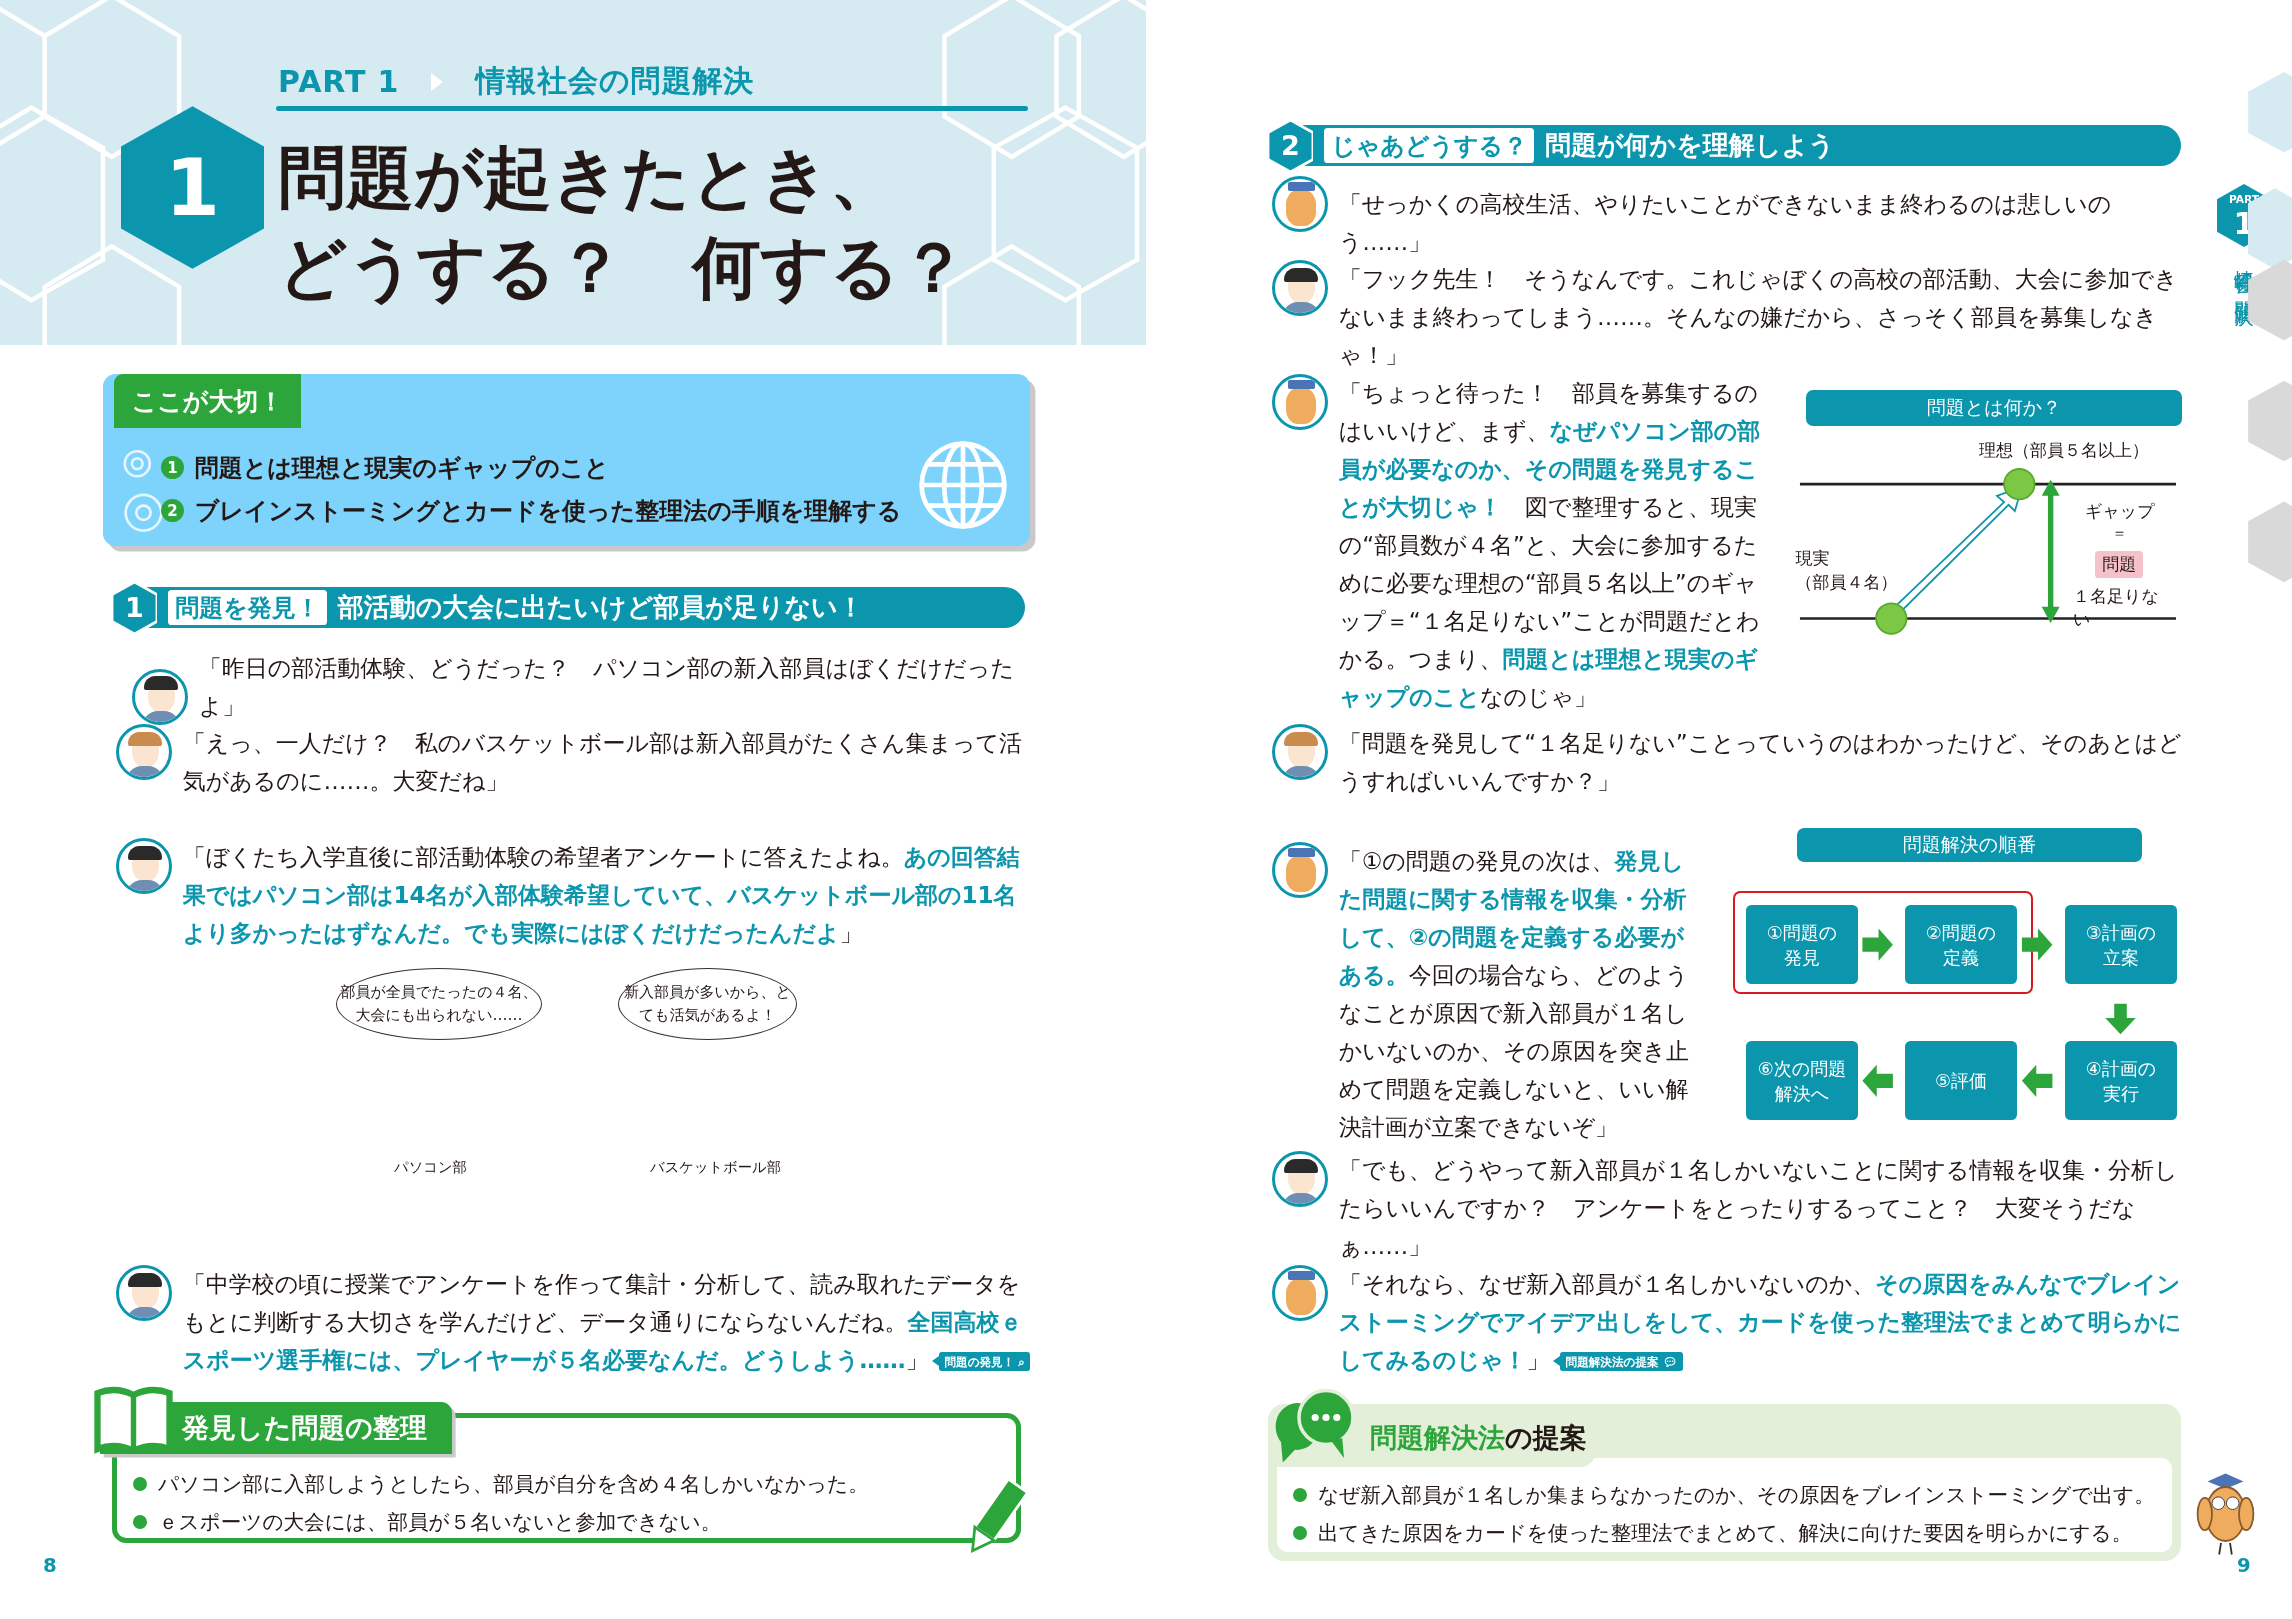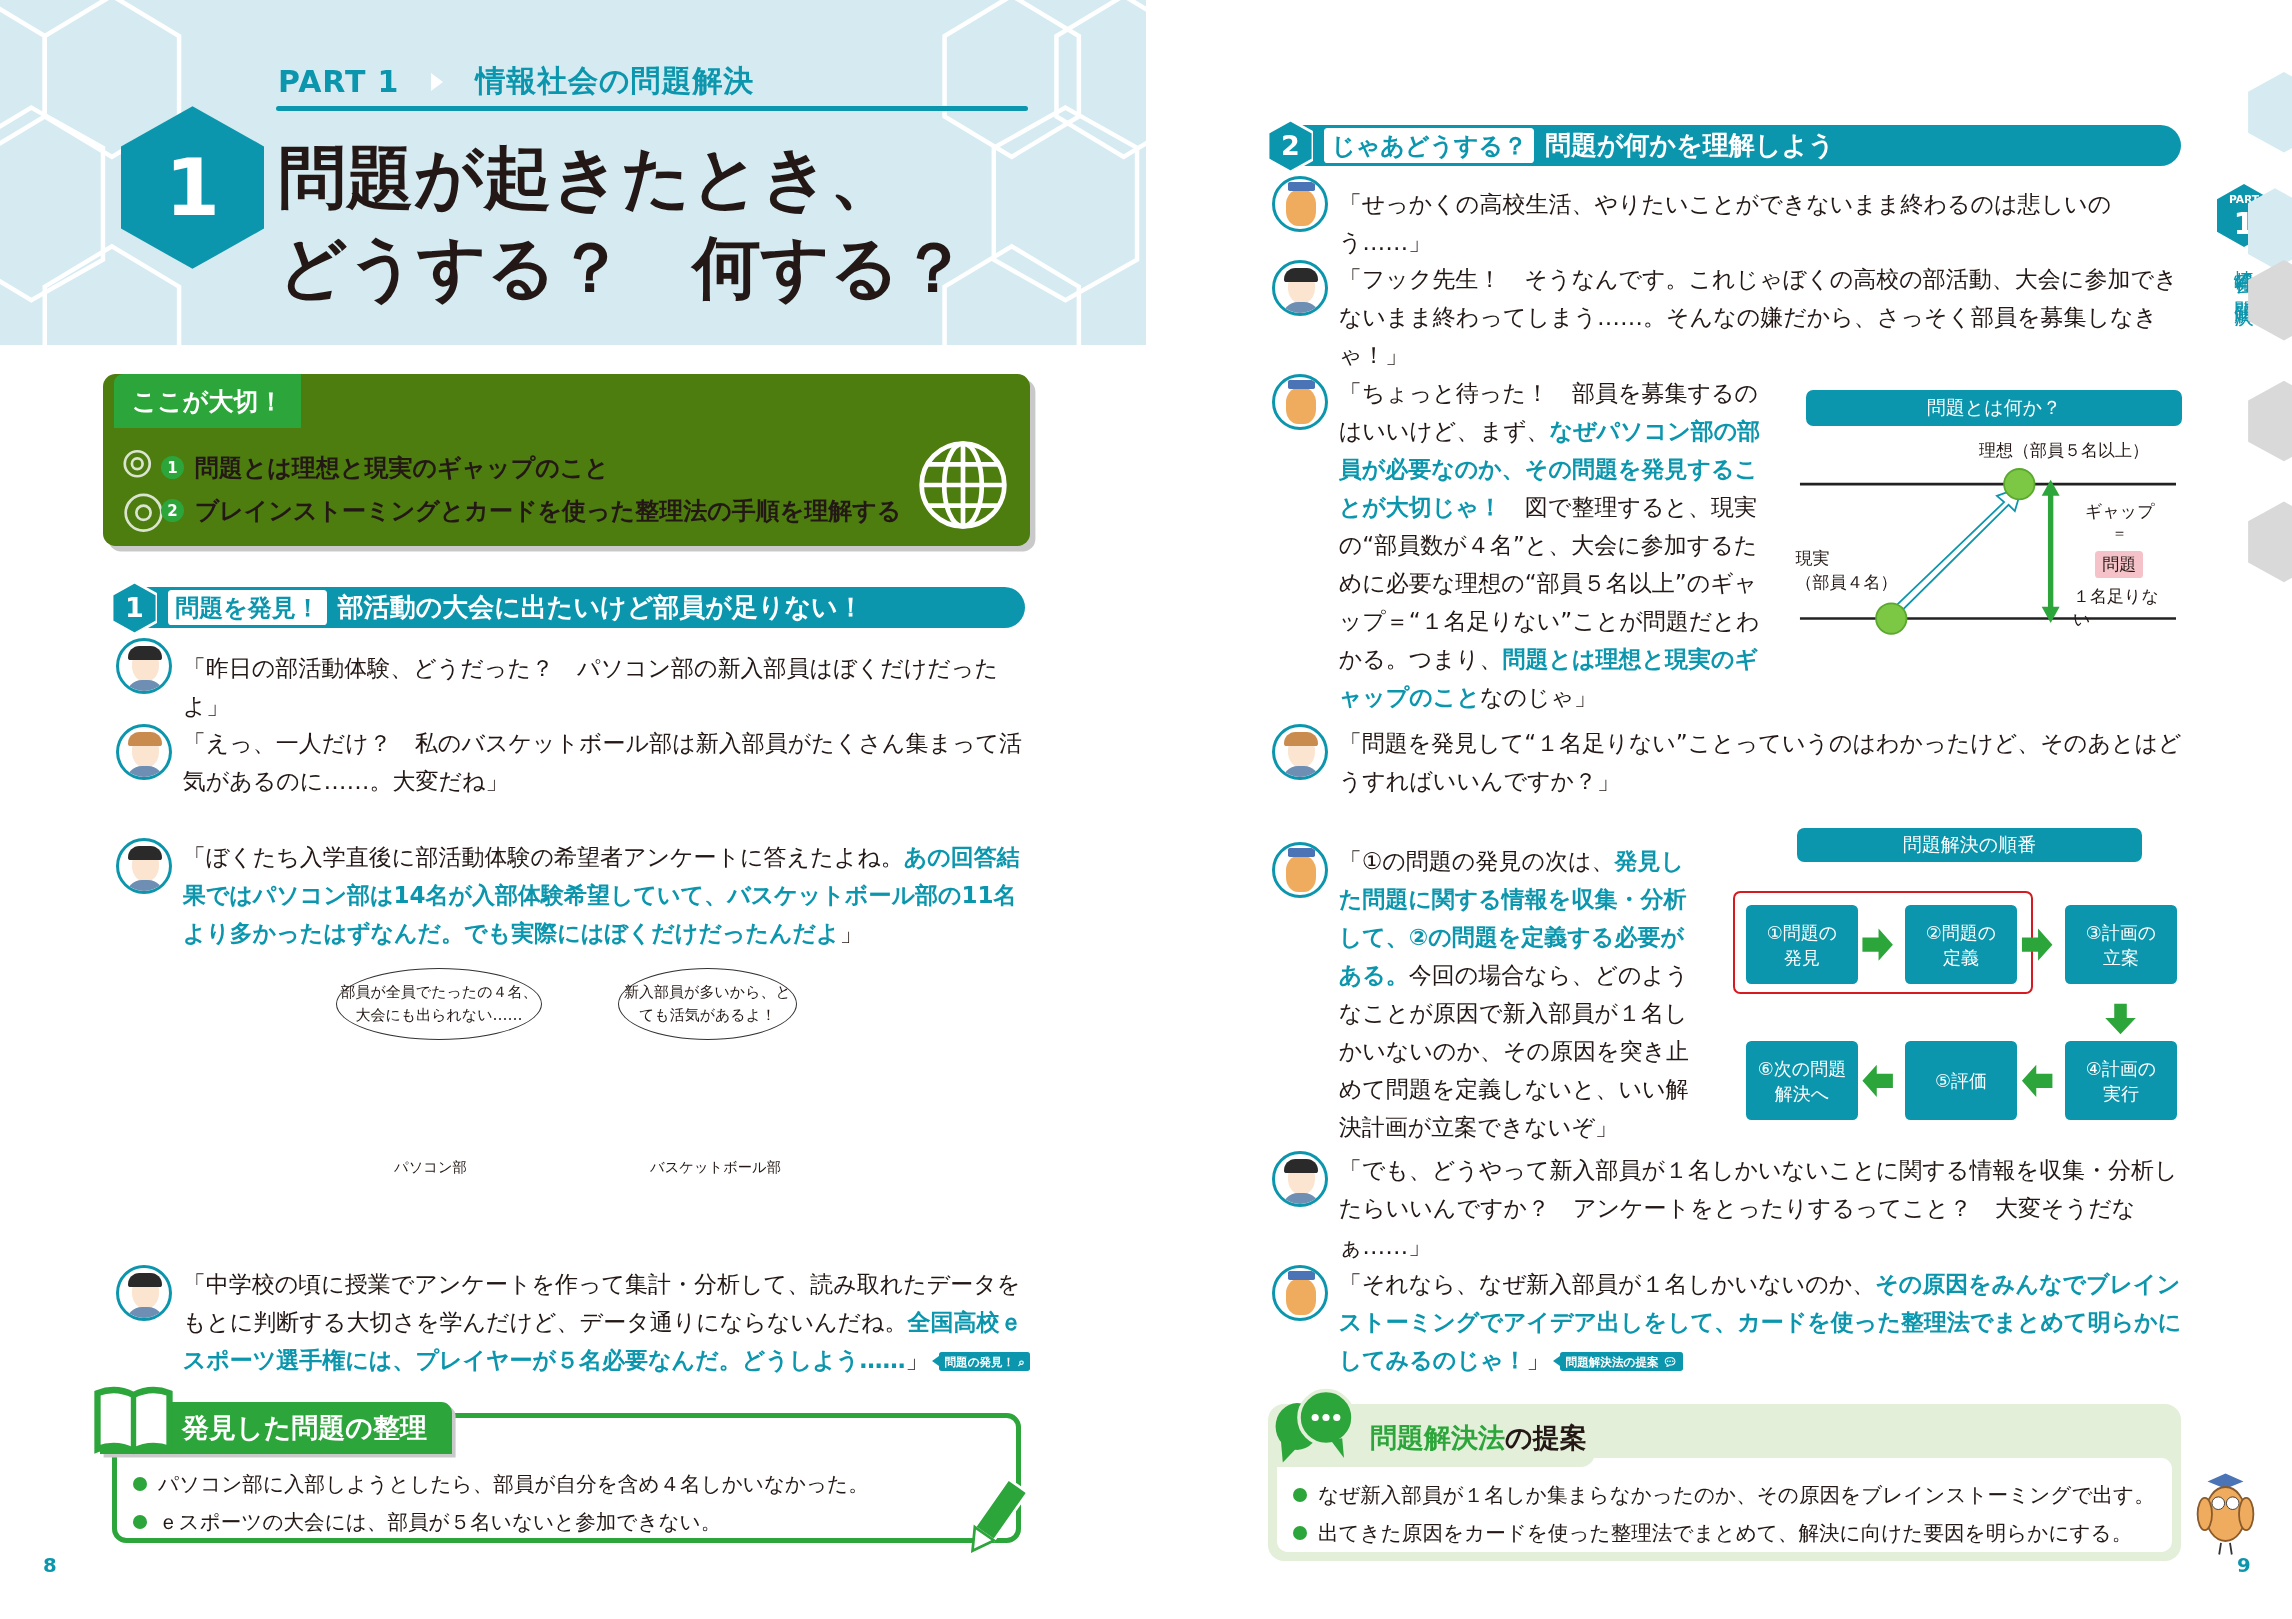--- a/index.html
+++ b/index.html
@@ -14,21 +14,21 @@
   .hex-bg { position: absolute; left: 0; top: 0; }
   .part-label { position: absolute; left: 278px; top: 61px; font-size: 30px; font-weight: bold; color: #0c96ad; letter-spacing: 0.9px; display: flex; align-items: center; gap: 32px; }
   .part-label .tri { width: 0; height: 0; border-left: 12.5px solid #ffffff; border-top: 9px solid transparent; border-bottom: 9px solid transparent; }
   .part-rule { position: absolute; left: 276px; top: 106px; width: 752px; height: 5.4px; background: #0c96ad; border-radius: 2.7px; }
   .chapter-hex { position: absolute; left: 121px; top: 106px; width: 143px; height: 163px; }
   .chapter-hex span { position: absolute; inset: 0; display: flex; align-items: center; justify-content: center; color: #fff; font-size: 79px; font-weight: bold; }
   .chapter-title { position: absolute; left: 278px; top: 133px; font-size: 68px; font-weight: bold; line-height: 90px; color: #231815; }
   .chapter-sub { position: absolute; left: 278px; top: 276px; font-size: 36px; font-weight: bold; color: #231815; }
 
   
-  .key-box { position: absolute; left: 103px; top: 374px; width: 927px; height: 172px; background: #4d7c0f; border-radius: 12.5px; box-shadow: 5.4px 5.4px 0 #c9c9c9; }
+  .key-box { position: absolute; left: 103px; top: 374px; width: 927px; height: 172px; background: #7dd3fc; border-radius: 12.5px; box-shadow: 5.4px 5.4px 0 #c9c9c9; }
   .key-tag { position: absolute; left: 10.7px; top: 0; height: 54px; padding: 0 18px; background: #2ca53a; color: #fff; font-size: 25px; font-weight: bold; display: flex; align-items: center; border-radius: 9px 0 0 0; }
   .key-list { position: absolute; left: 58px; top: 72px; }
   .key-item { display: flex; align-items: center; gap: 10.7px; font-size: 24px; font-weight: bold; height: 43px; }
   .num-circle { width: 23px; height: 23px; border-radius: 50%; background: #2ca53a; color: #fff; font-size: 15px; display: inline-flex; align-items: center; justify-content: center; }
   .globe-icon { position: absolute; right: 19.7px; top: 64px; width: 94px; height: 94px; }
   .gear-icon { position: absolute; left: 9px; top: 63px; width: 63px; height: 107px; opacity: .8; }
 
   
   .sec-head { position: absolute; height: 41px; display: flex; align-items: center; }
   .sec-head .bar { position: absolute; left: 30px; right: 0; top: 0; height: 41px; background: #0c96ad; border-radius: 0 20.6px 20.6px 0; }
@@ -166,21 +166,21 @@
     <div class="hexnum">
       <svg width="45" height="52" viewBox="0 0 50 58">
           <polygon points="25,0 50,14 50,44 25,58 0,44 0,14" fill="#0c96ad" stroke="#fff" stroke-width="3"></polygon>
         </svg>
       <span>1</span>
     </div>
     <span class="tag">問題を発見！</span>
     <span class="title">部活動の大会に出たいけど部員が足りない！</span>
   </div>
 
-  <div class="dlg" style="left:116px; top:638px; width:922px;">
+  <div class="dlg" style="left:132px; top:638px; width:922px;align-items:flex-end;">
     <div class="avatar boy">
         <div class="face"></div>
         <div class="hair"></div>
         <div class="body"></div>
       </div>
     <div class="dlg-text" style="padding-top:10.7px;"><span>「昨日の部活動体験、どうだった？　パソコン部の新入部員はぼくだけだったよ」</span></div>
   </div>
 
   <div class="dlg" style="left:116px; top:724px; width:922px;">
     <div class="avatar girl">

